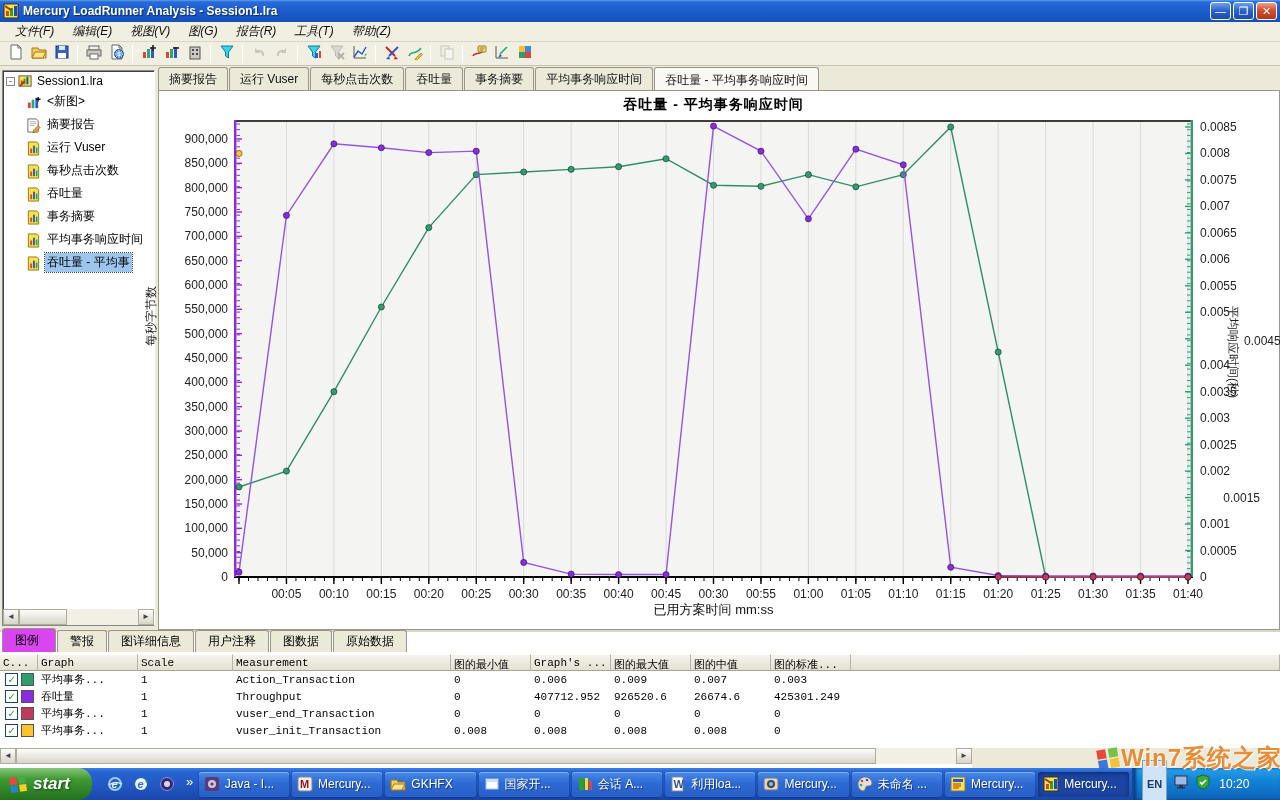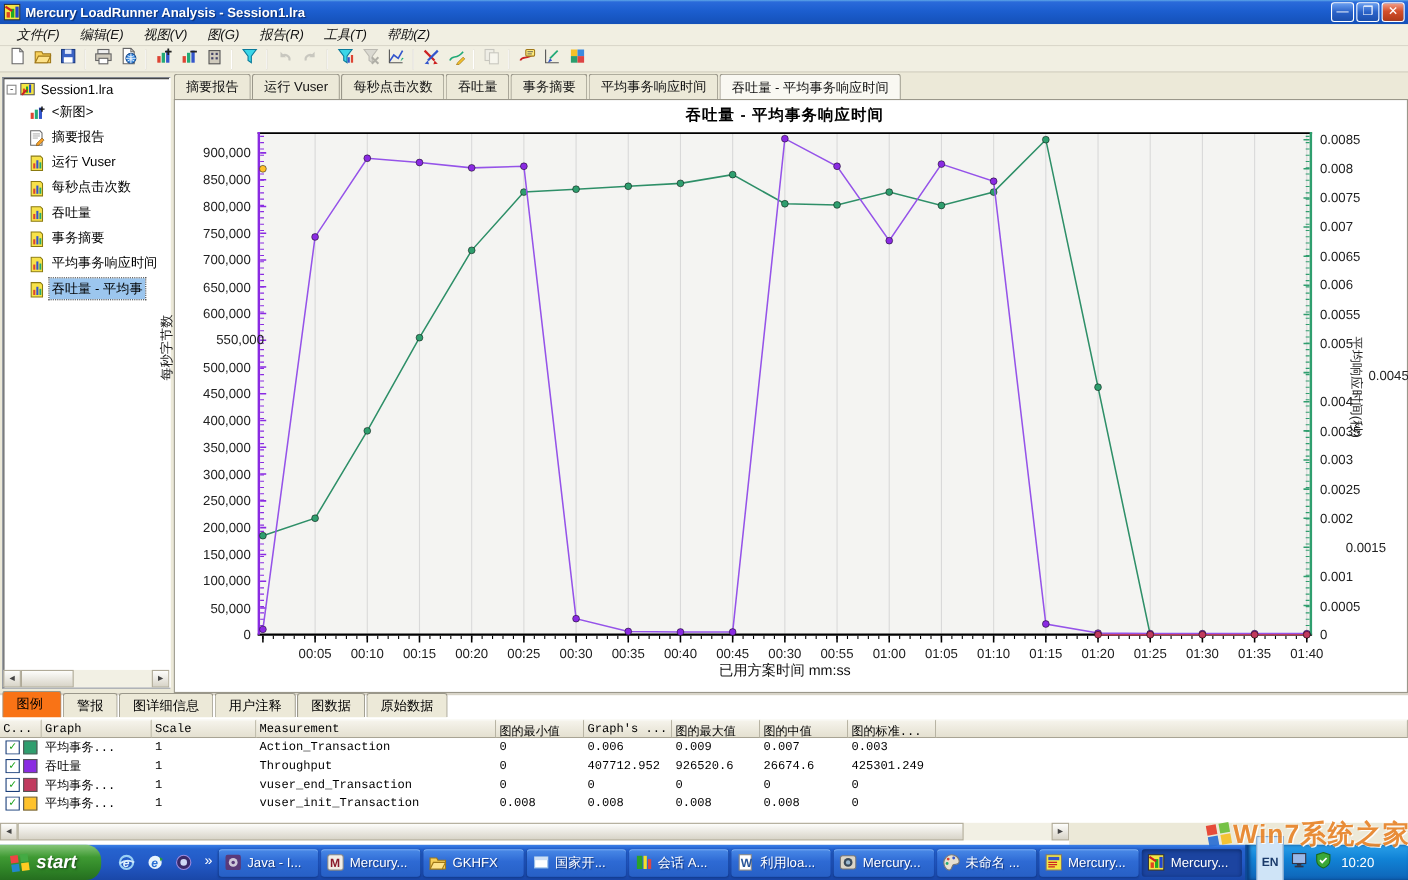--- a/index.html
+++ b/index.html
@@ -50,21 +50,21 @@
   .yrlab { position:absolute; width:60px; text-align:left; font-size:12px; color:#222; }
   .xlab { position:absolute; width:46px; text-align:center; font-size:12px; color:#222; }
   #ylab-left { position:absolute; left:-16px; top:255px; transform:rotate(-90deg); transform-origin:left top; font-size:12px; color:#222; white-space:nowrap; }
   #ylab-right { position:absolute; left:1082px; top:215px; transform:rotate(90deg); transform-origin:left top; font-size:12px; color:#222; white-space:nowrap; }
   #xlab-title { position:absolute; left:75px; top:510px; width:959px; text-align:center; font-size:13px; color:#111; }
 
   
   #bottompanel { position:absolute; left:0; top:630px; width:1280px; height:138px; background:#fff; border-top:2px solid #d8d4c8; }
   #btabs { position:absolute; left:2px; top:0; height:20px; display:flex; align-items:flex-end; }
   .btab { font-size:12px; padding:2px 12px 2px 12px; border:1px solid #9a978a; border-bottom:none; border-radius:3px 3px 0 0; background:#ece9d8; margin-right:1px; white-space:nowrap; }
-  .btab.active { background:#f97316; padding:3px 16px 3px 12px; }
+  .btab.active { background:#d946ef; padding:3px 16px 3px 12px; }
   #lheader { position:absolute; left:0; top:22px; height:17px; width:1280px; display:flex; background:#ece9d8; }
   .hcell { height:17px; font-size:11px; font-family:"Liberation Mono",monospace; padding:2px 3px; border-right:1px solid #b8b4a4; border-top:1px solid #fff; border-bottom:1px solid #a8a494; background:linear-gradient(180deg,#f6f4ec,#e4e0d0); white-space:nowrap; overflow:hidden; }
   #lrows { position:absolute; left:0; top:39px; width:1280px; }
   .lrow { display:flex; height:17px; align-items:center; background:#fff; }
   .lcell { font-size:11px; font-family:"Liberation Mono",monospace; padding:0 3px; white-space:nowrap; overflow:hidden; }
   .cbox { width:13px; height:13px; border:1px solid #1a3f7a; background:#fff; font-size:11px; line-height:12px; text-align:center; color:#18a018; margin:0 3px 0 5px; flex:none; }
   .swatch { width:13px; height:13px; border:1px solid #555; flex:none; }
   #bh-scroll { position:absolute; left:0; top:116px; width:972px; height:16px; background:#f2f0e4; display:flex; }
   #bh-rest { position:absolute; left:972px; top:116px; width:308px; height:22px; background:#ece9d8; }
 
@@ -783,21 +783,21 @@
       <div class="ylab" style="left: -1px; top: 454.666px;">50,000</div>
       <div class="ylab" style="left: -1px; top: 430.331px;">100,000</div>
       <div class="ylab" style="left: -1px; top: 405.997px;">150,000</div>
       <div class="ylab" style="left: -1px; top: 381.662px;">200,000</div>
       <div class="ylab" style="left: -1px; top: 357.328px;">250,000</div>
       <div class="ylab" style="left: -1px; top: 332.994px;">300,000</div>
       <div class="ylab" style="left: -1px; top: 308.659px;">350,000</div>
       <div class="ylab" style="left: -1px; top: 284.325px;">400,000</div>
       <div class="ylab" style="left: -1px; top: 259.99px;">450,000</div>
       <div class="ylab" style="left: -1px; top: 235.656px;">500,000</div>
-      <div class="ylab" style="left: -1px; top: 211.322px; margin-left: 12px;">550,000</div>
+      <div class="ylab" style="left: -1px; top: 211.322px;">550,000</div>
       <div class="ylab" style="left: -1px; top: 186.987px;">600,000</div>
       <div class="ylab" style="left: -1px; top: 162.653px;">650,000</div>
       <div class="ylab" style="left: -1px; top: 138.318px;">700,000</div>
       <div class="ylab" style="left: -1px; top: 113.984px;">750,000</div>
       <div class="ylab" style="left: -1px; top: 89.6496px;">800,000</div>
       <div class="ylab" style="left: -1px; top: 65.3152px;">850,000</div>
       <div class="ylab" style="left: -1px; top: 40.9808px;">900,000</div>
       <div class="yrlab" style="left: 1041px; top: 479px;">0</div>
       <div class="yrlab" style="left: 1041px; top: 452.529px;">0.0005</div>
       <div class="yrlab" style="left: 1041px; top: 426.057px;">0.001</div>

